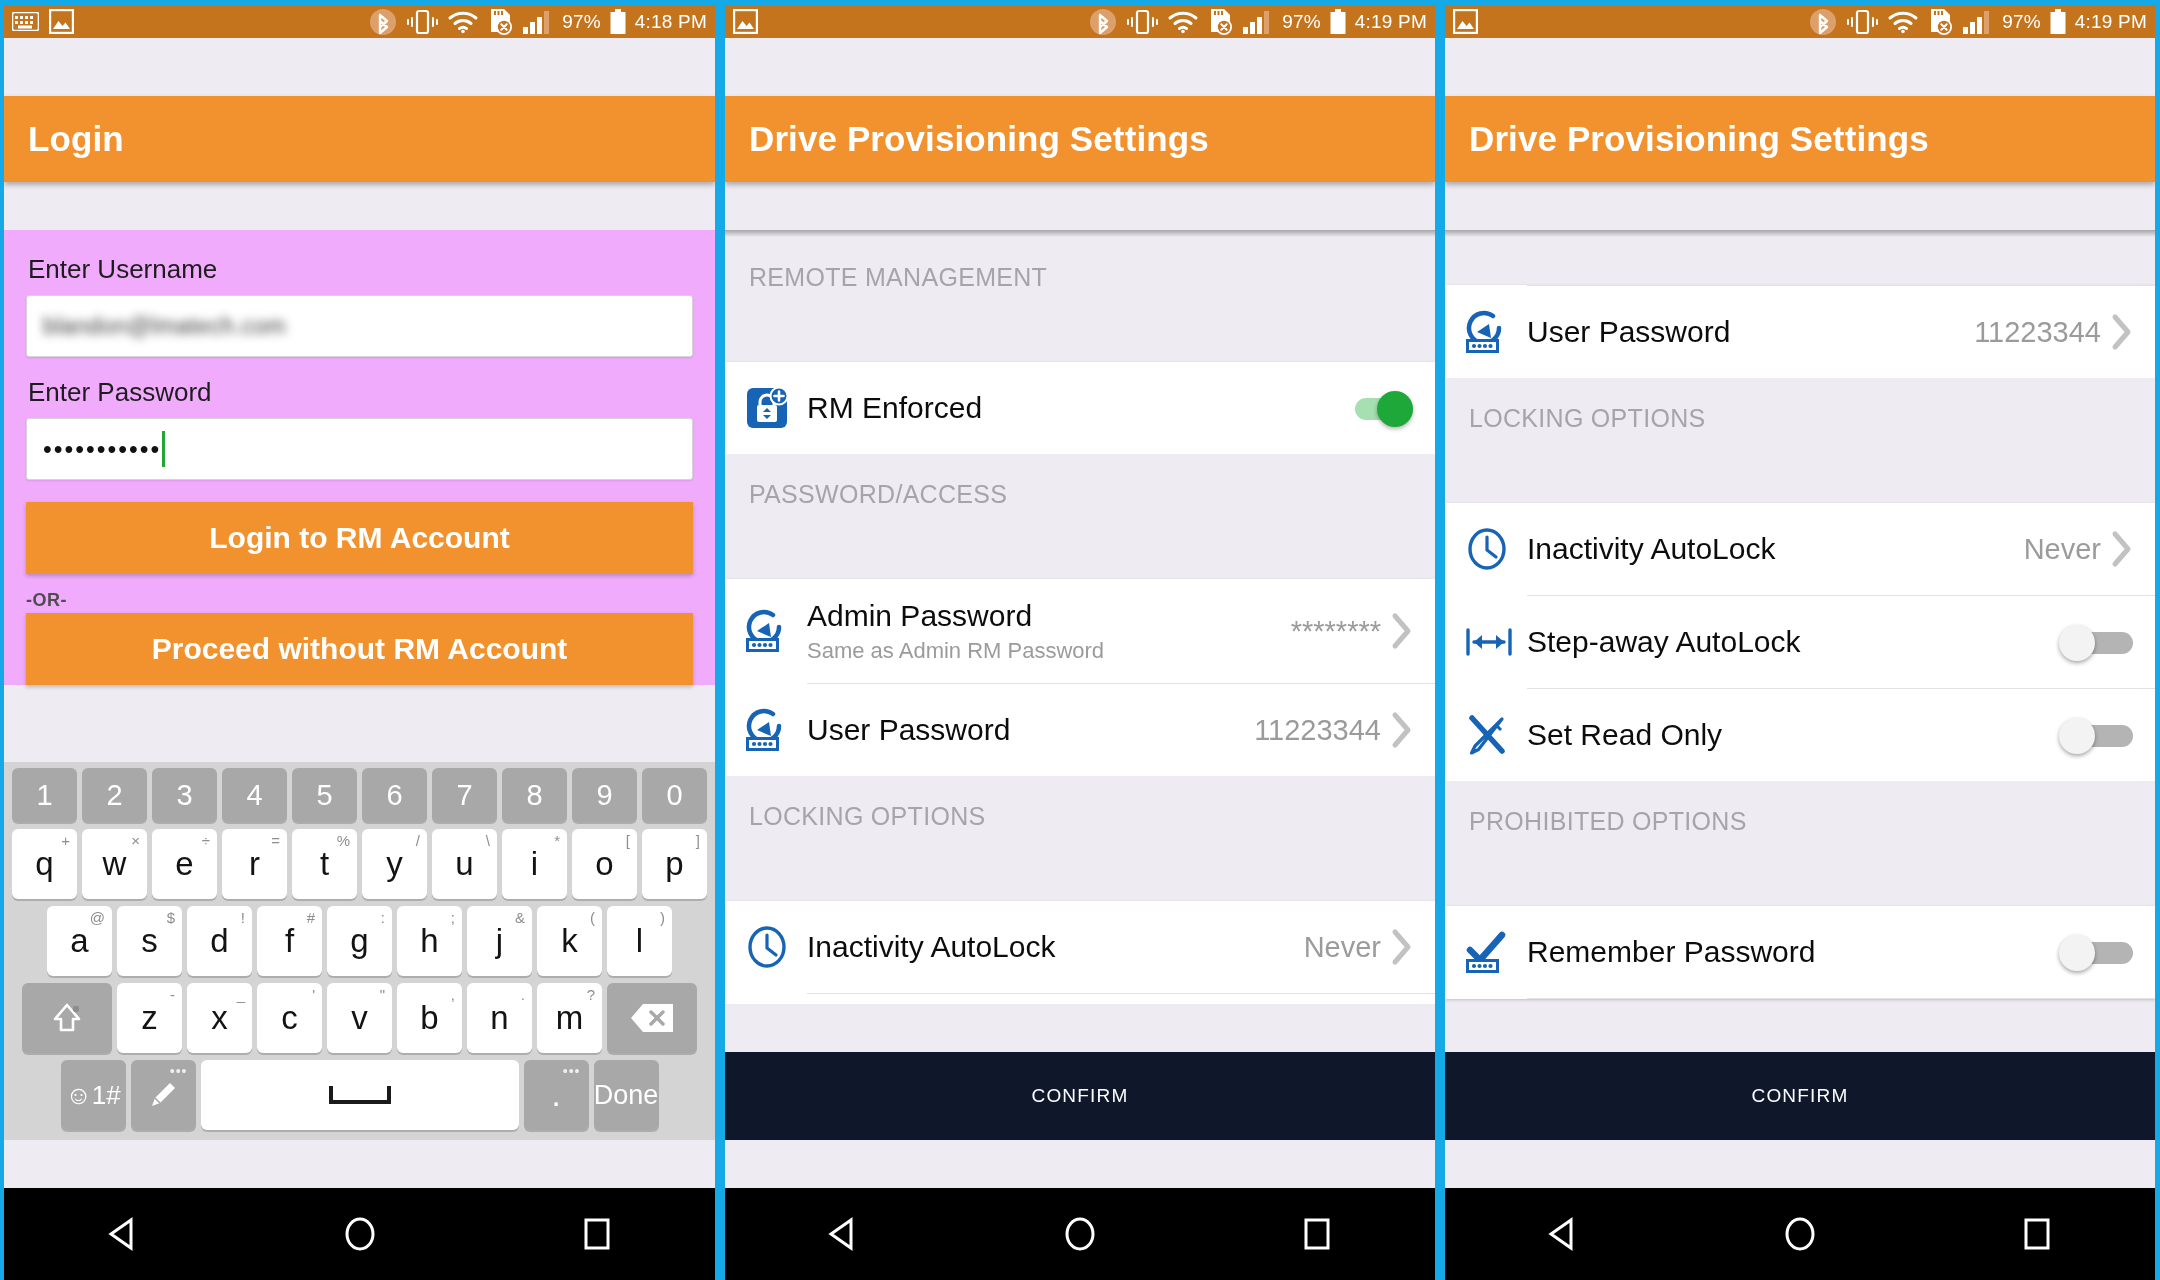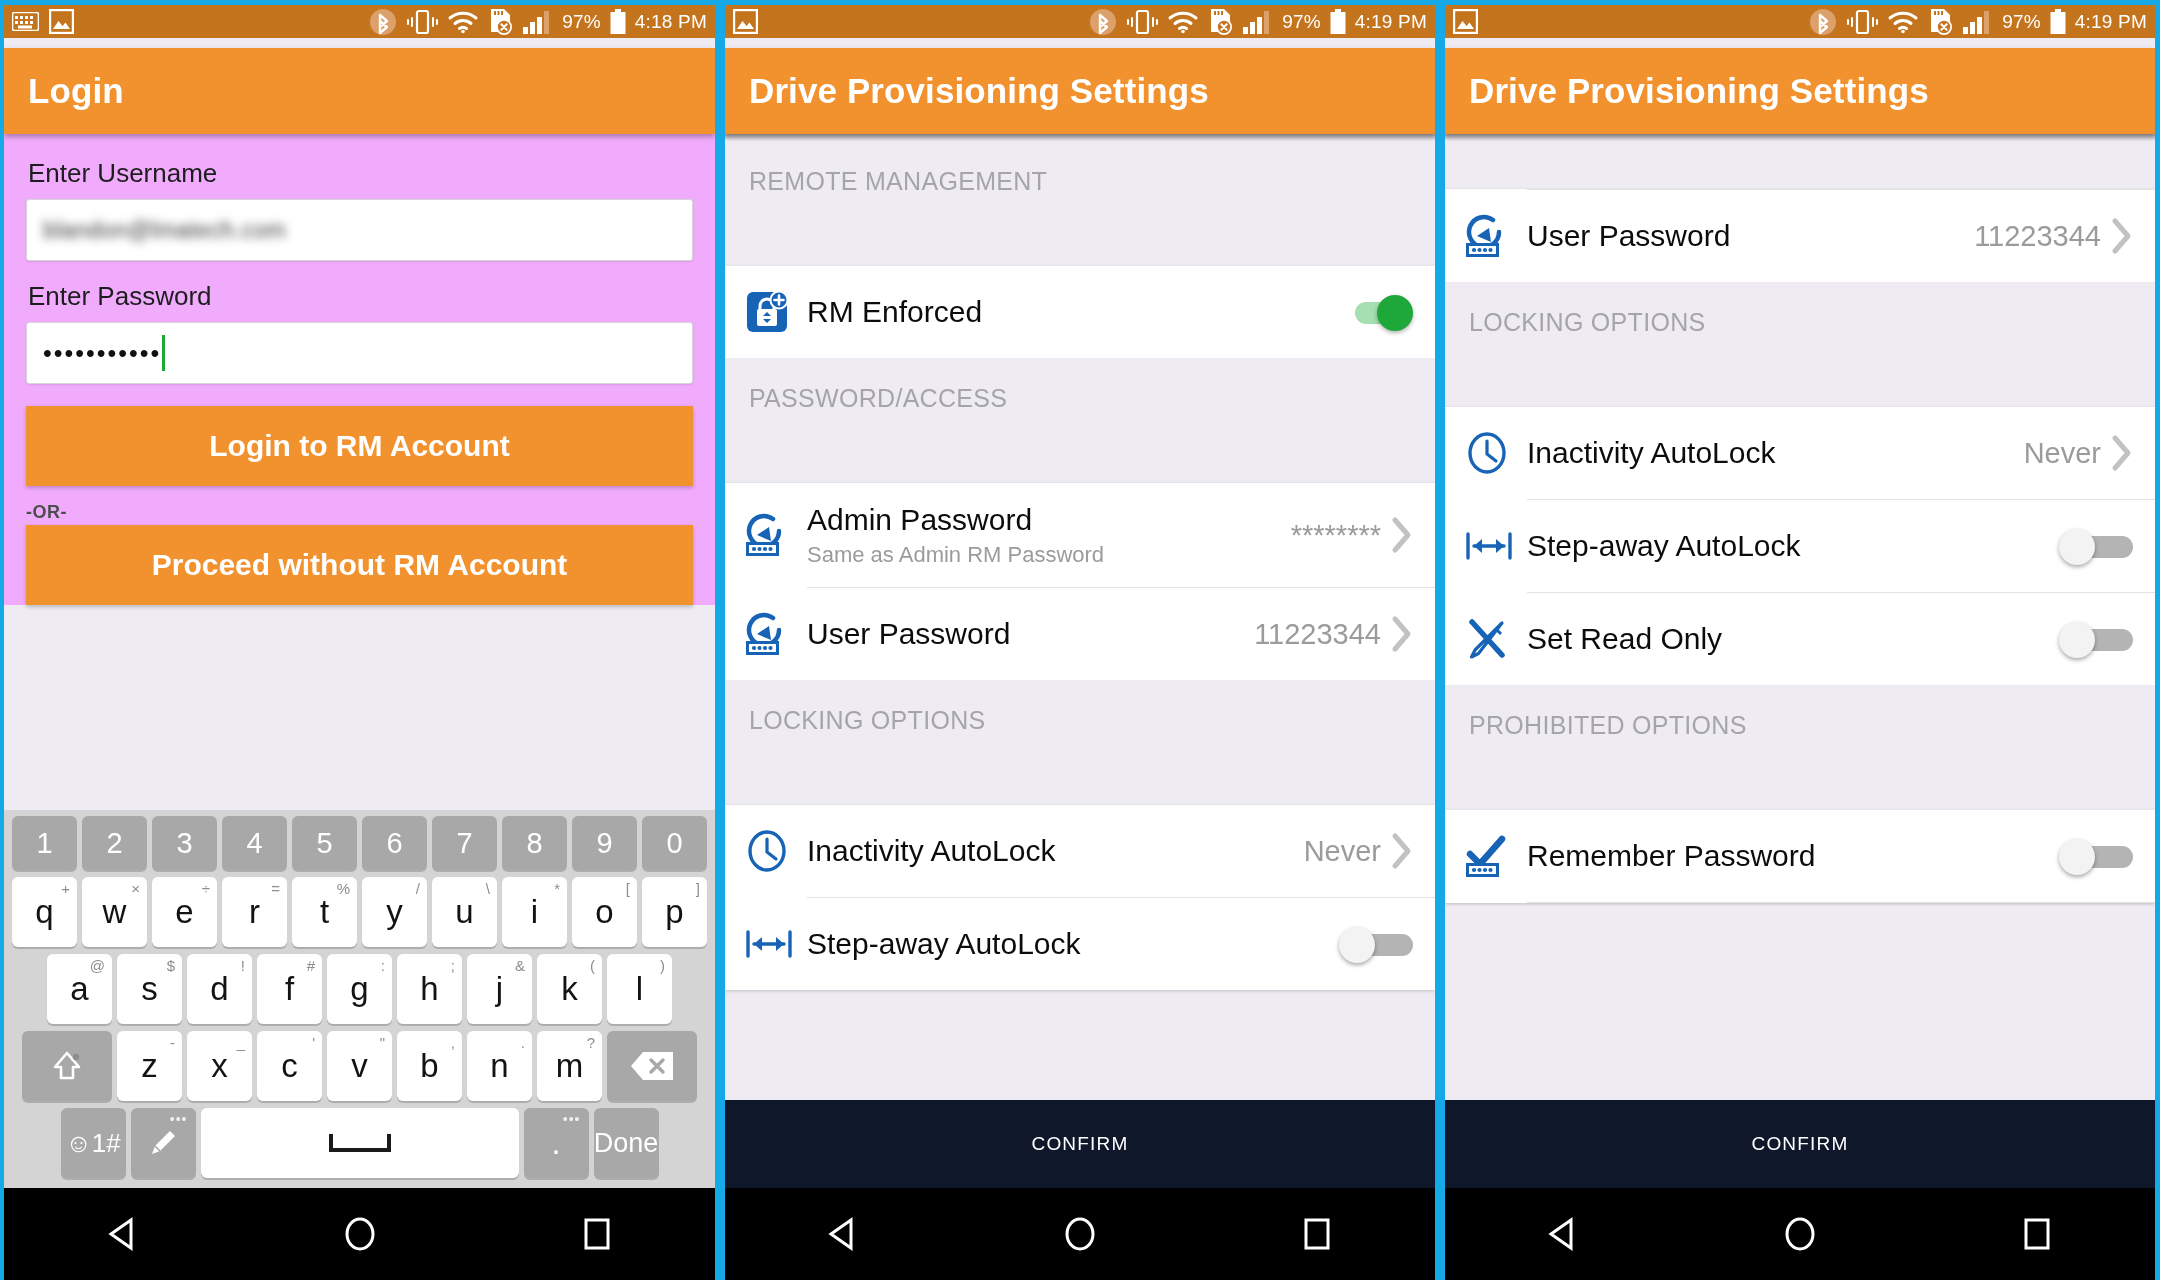--- a/index.html
+++ b/index.html
@@ -12,20 +12,21 @@
   .screens { display: flex; width: 2160px; height: 1280px; }
   .panel {
     width: 720px; height: 1280px;
     border-left: 5px solid #16a9e8;
     border-right: 5px solid #16a9e8;
     border-top: 5px solid #16a9e8;
     display: flex; flex-direction: column;
     background: #eeecf2;
     position: relative;
     overflow: hidden;
+    gap: 48px;
   }
   .panel:first-child { border-left: 4px solid #16a9e8; }
 
   
   .statusbar {
     height: 33px; background: #c4741c; flex: 0 0 33px;
     display: flex; align-items: center; padding: 0 8px;
     color: #fff;
   }
   .sb-left { display: flex; align-items: center; gap: 10px; }
@@ -57,21 +58,21 @@
     padding: 0 16px; box-shadow: 0 1px 2px rgba(0,0,0,.10);
   }
   .blurred {
     font-size: 23px; color: #3a3a3a;
     filter: blur(5px); letter-spacing: .4px;
     user-select: none;
   }
   .pw-dots { font-size: 25px; color: #111; letter-spacing: 2px; }
   .caret { width: 3px; height: 36px; background: #21a637; margin-left: 1px; }
   .btn-primary {
-    margin-top: 22px; height: 80px; background: #f2922f;
+    margin-top: 22px; height: 72px; background: #f2922f;
     display: flex; align-items: center; justify-content: center;
     color: #fff; font-size: 30px; font-weight: 700;
     box-shadow: 0 2px 4px rgba(0,0,0,.22);
   }
   .or-text {
     text-align: left; font-size: 18px; font-weight: 700;
     color: #4d4d4d; padding: 16px 0 2px 0; letter-spacing: .5px;
   }
 
   

